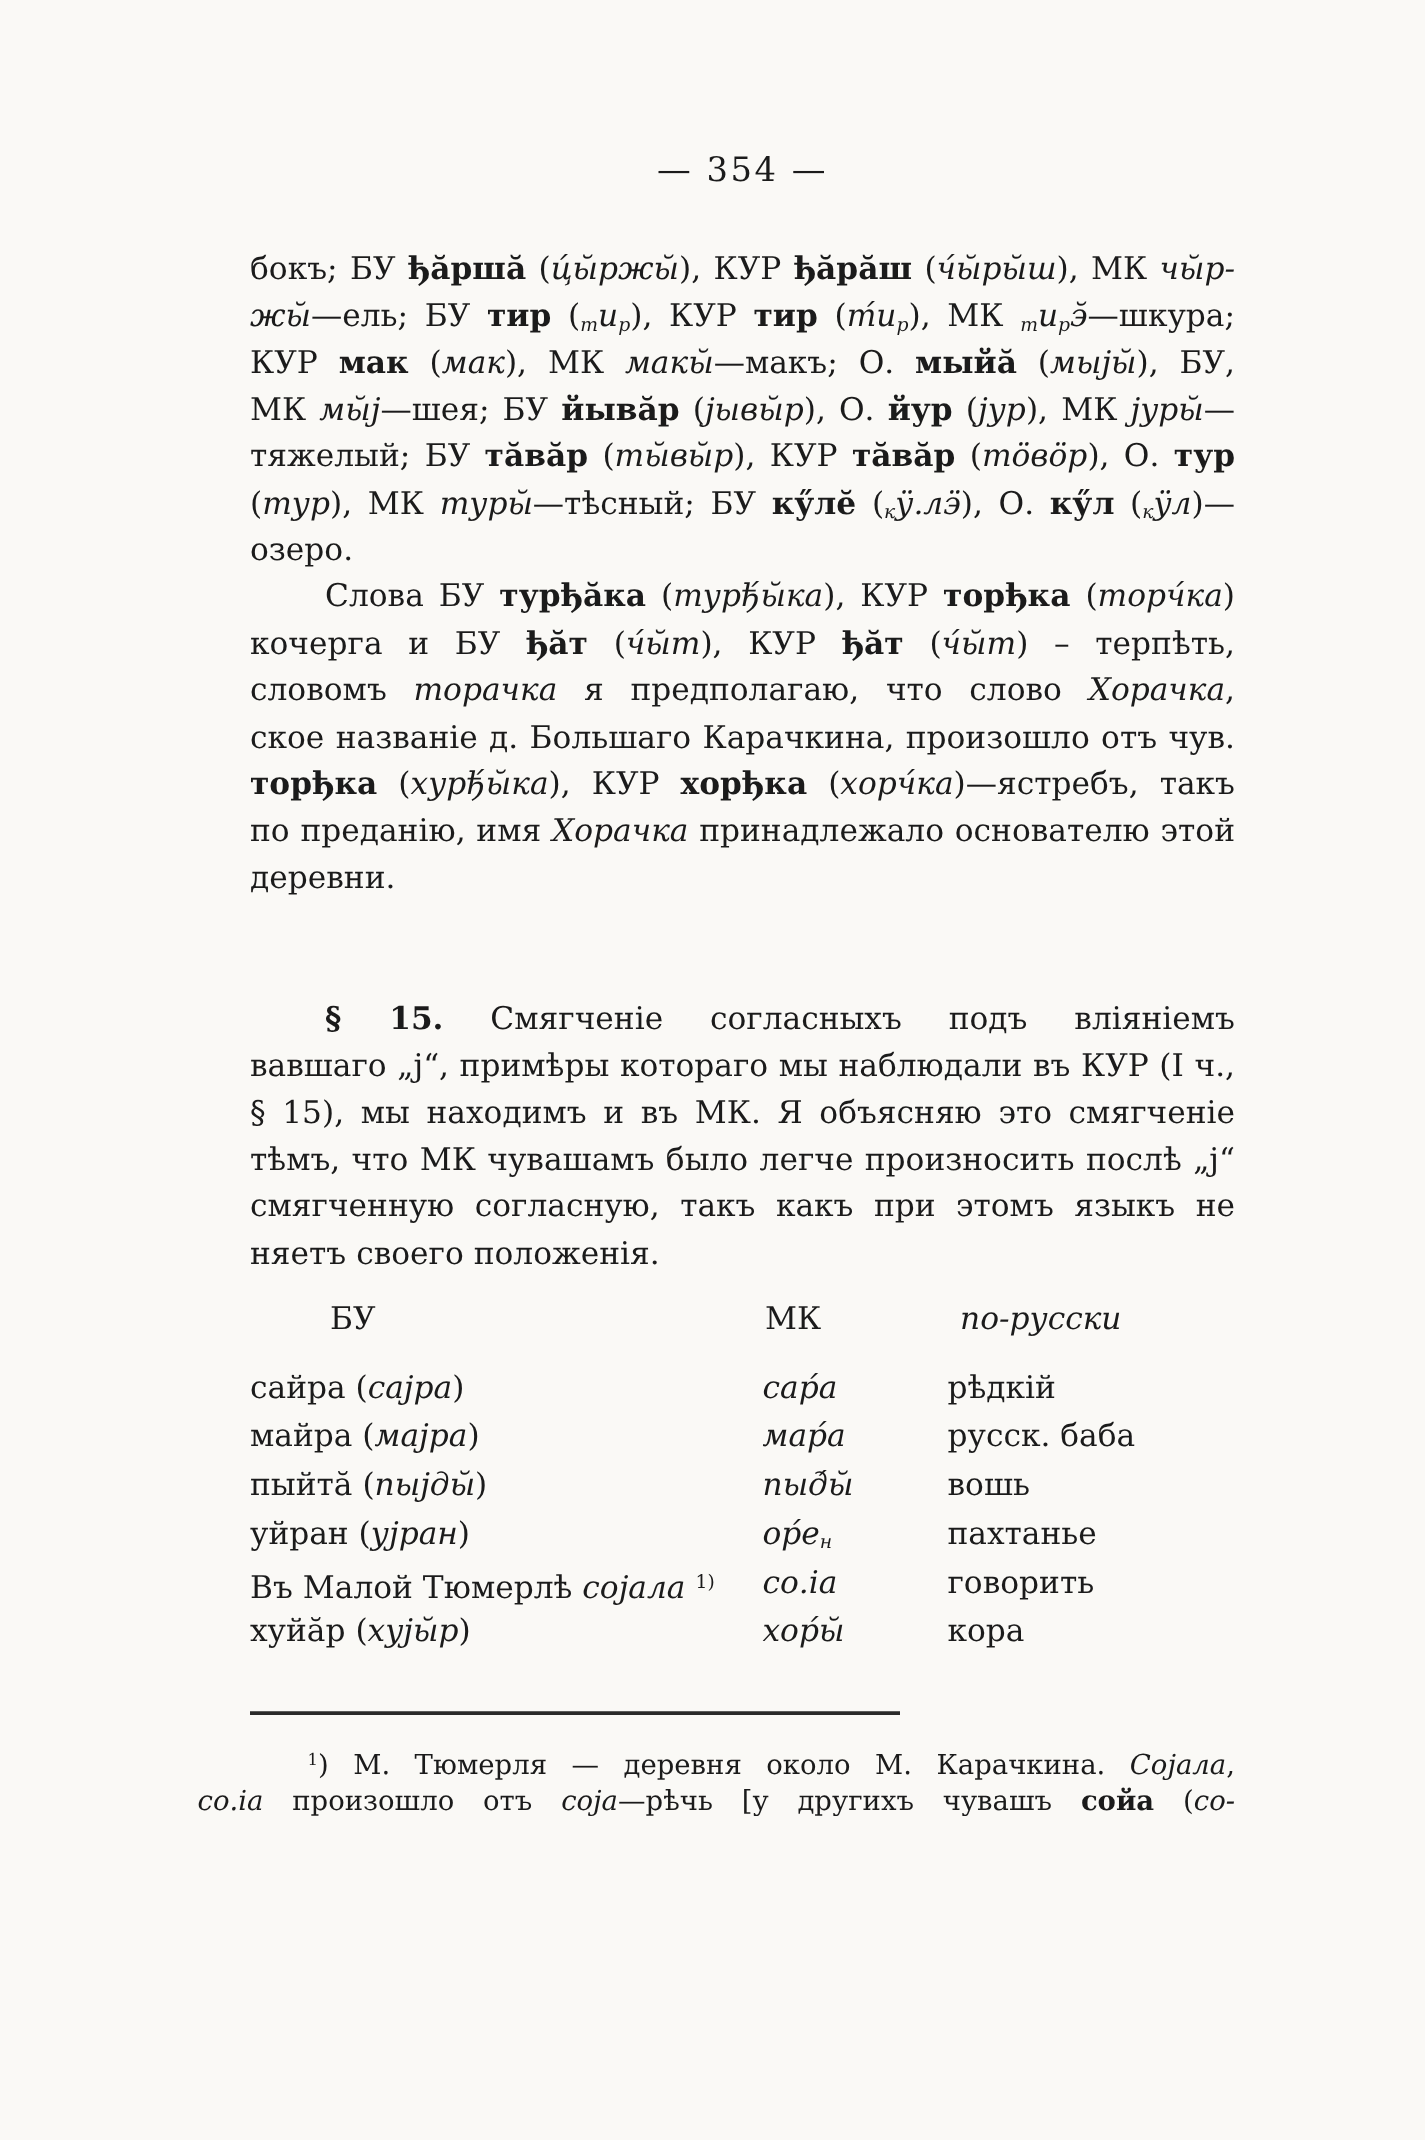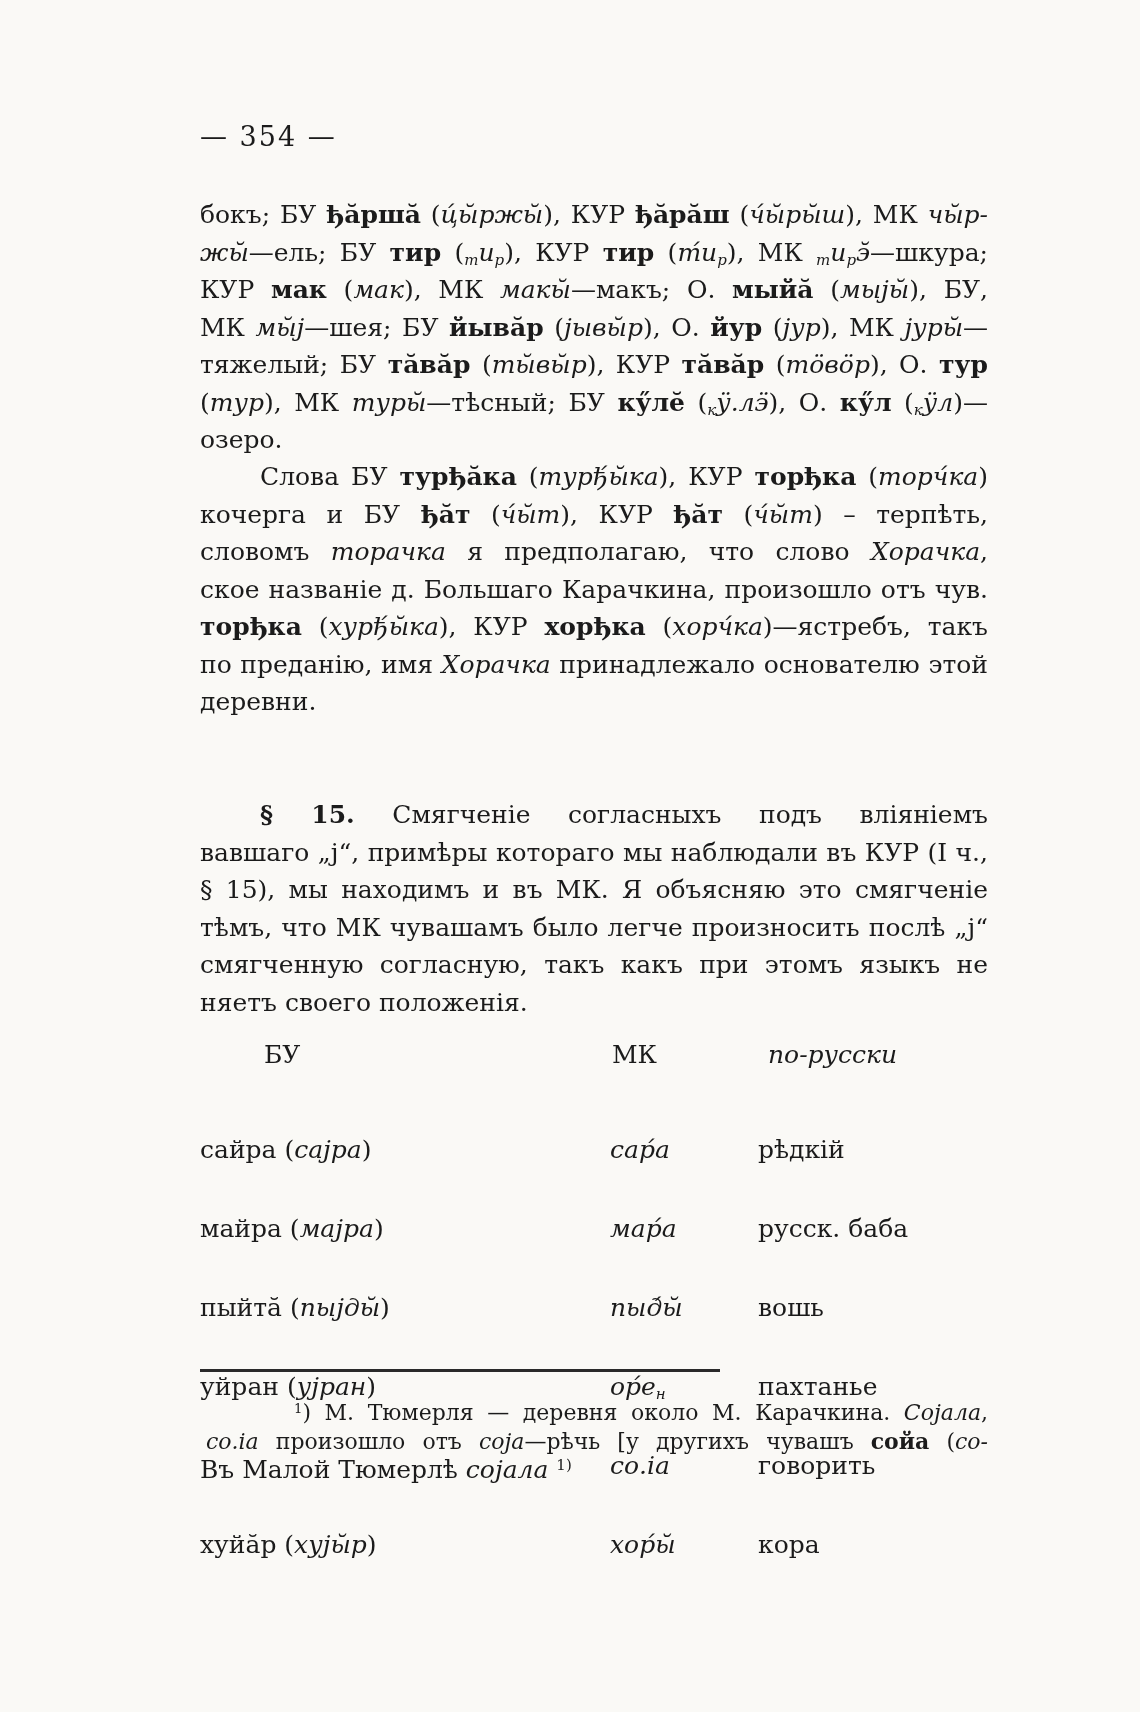--- a/index.html
+++ b/index.html
@@ -4,45 +4,45 @@
 <style>
   html,body{margin:0;padding:0;background:#e8e6e2;}
   .page{
     position:relative;width:1140px;height:1712px;margin:0 auto;
     background:#faf9f6;color:#1b1b1b;
     font-family:"DejaVu Serif","Liberation Serif",serif;
     font-size:25px;line-height:37.5px;overflow:hidden;
   }
   .pagenum{
     position:absolute;top:118px;left:200px;width:788px;
-    font-size:27px;letter-spacing:2px;
+    text-align:center;font-size:27px;letter-spacing:2px;
   }
   .block{position:absolute;left:200px;width:788px;}
   .tline{height:37.5px;overflow:hidden;text-align:left;}
   .just{text-align:justify;text-align-last:justify;}
   .ind{text-indent:60px;}
   .bd{font-weight:bold;}
   .it{font-style:italic;}
   .sb{font-size:0.6em;font-style:italic;vertical-align:-0.25em;}
   .sup{font-size:0.6em;vertical-align:0.55em;}
   
   .thead{position:absolute;left:200px;top:1036px;width:788px;height:38px;}
   .th{position:absolute;top:0;}
   .h-bu{left:64px;}
   .h-mk{left:412px;}
   .h-ru{left:568px;font-style:italic;text-align:right;}
   .trows{position:absolute;left:200px;top:1091px;width:788px;}
-  .trow{position:relative;height:39px;margin-top:40px;}
+  .trow{position:relative;height:39px;}
   .tc{position:absolute;top:0;white-space:nowrap;overflow:hidden;}
   .c-bu{left:0;width:406px;}
   .c-mk{left:410px;width:150px;font-style:italic;}
   .c-ru{left:558px;width:230px;}
   .fnrule{position:absolute;left:200px;top:1369px;width:520px;height:3px;background:#2a2a2a;}
   .footnote{position:absolute;left:158px;top:1392px;width:830px;font-size:22px;line-height:33px;}
-  .footnote .tline{height:33px;margin-left:48px;}
+  .footnote .tline{height:33px;}
   .footnote .ind{text-indent:88px;}
 </style>
 </head>
 <body>
 
 <div class="page">
 
   <div class="pagenum">— 354 —</div>
 
   <div class="block" style="top:196px;">

